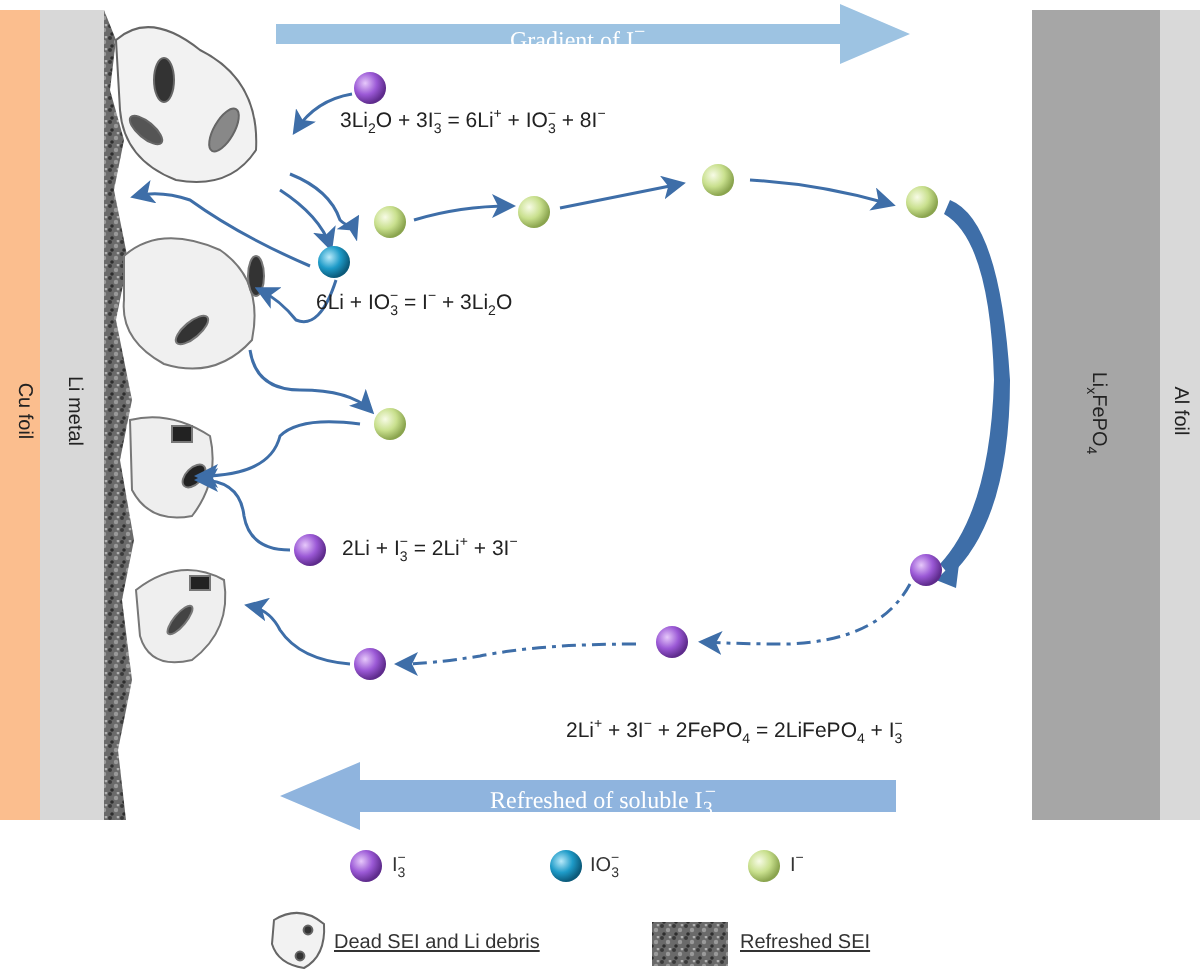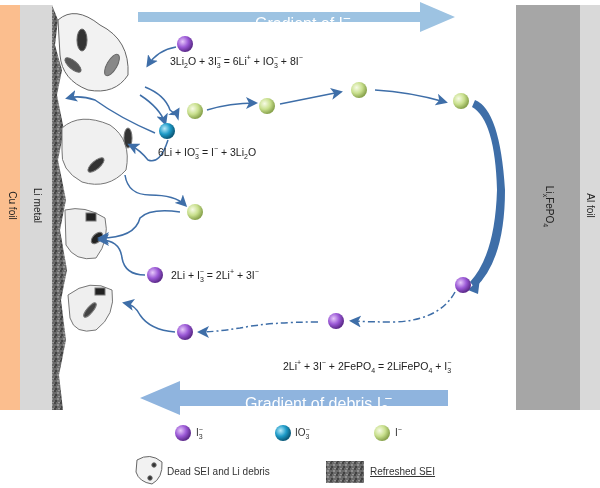--- a/index.html
+++ b/index.html
@@ -5,21 +5,21 @@
   html, body { margin: 0; padding: 0; background: #ffffff; }
   body { width: 600px; height: 488px; position: relative; overflow: hidden;
          font-family: "Liberation Sans", sans-serif; color: #222; }
   #stage { position: absolute; left: 0; top: 0; width: 600px; height: 488px; }
   .panel { position: absolute; }
   .vlabel { position: absolute; font-size: 10px; white-space: nowrap;
             transform: rotate(90deg); transform-origin: center center; }
   .eq { position: absolute; font-size: 10.5px; white-space: nowrap; color: #222; }
   .eq sub, .eq sup, .lg sub, .lg sup, .vlabel sub { font-size: 7px; }
   .lg { position: absolute; font-size: 10px; white-space: nowrap; color: #333; }
-  .arrow-label { position: absolute; font-size: 16px; color: #ffffff; white-space: nowrap; }
+  .arrow-label { position: absolute; font-size: 12px; color: #ffffff; white-space: nowrap; font-family: Liberation Serif, serif; }
 </style>
 </head>
 <body>
 
 <div id="stage">
 
   <div class="panel" style="left:0;top:5px;width:20px;height:405px;background:#FBBE8E;"></div>
   <div class="vlabel" style="left:-8px;top:200px;width:40px;text-align:center;">Cu foil</div>
 
   <div class="panel" style="left:20px;top:5px;width:32px;height:405px;background:#D8D8D8;"></div>
@@ -133,21 +133,21 @@
       <circle cx="154" cy="465" r="2.2" fill="#333"></circle>
       <circle cx="150" cy="478" r="2.2" fill="#333"></circle>
     </g>
     <rect x="326" y="461" width="38" height="22" fill="url(#sei)"></rect>
   </svg>
 
   <div class="arrow-label" style="left:255px;top:11px;">
     <span>Gradient of I</span><sup>−</sup>
   </div>
   <div class="arrow-label" style="left:245px;top:391px;">
-    <span>Gradient of debris I</span><sub>3</sub><sup style="margin-left:-4px;">−</sup>
+    <span>Refreshed of soluble I</span><sub>3</sub><sup style="margin-left:-4px;">−</sup>
   </div>
 
   <div class="eq" style="left:170px;top:54px;">
     <span>3Li</span><sub>2</sub><span>O + 3I</span><sub>3</sub><sup style="margin-left:-4px;">−</sup><span> = 6Li</span><sup>+</sup><span> + IO</span><sub>3</sub><sup style="margin-left:-4px;">−</sup><span> + 8I</span><sup>−</sup>
   </div>
   <div class="eq" style="left:158px;top:145px;">
     <span>6Li + IO</span><sub>3</sub><sup style="margin-left:-4px;">−</sup><span> = I</span><sup>−</sup><span> + 3Li</span><sub>2</sub><span>O</span>
   </div>
   <div class="eq" style="left:171px;top:268px;">
     <span>2Li + I</span><sub>3</sub><sup style="margin-left:-4px;">−</sup><span> = 2Li</span><sup>+</sup><span> + 3I</span><sup>−</sup>
@@ -158,16 +158,16 @@
 
   <div class="lg" style="left:196px;top:426px;">
     <span>I</span><sub>3</sub><sup style="margin-left:-4px;">−</sup>
   </div>
   <div class="lg" style="left:295px;top:426px;">
     <span>IO</span><sub>3</sub><sup style="margin-left:-4px;">−</sup>
   </div>
   <div class="lg" style="left:395px;top:426px;">
     <span>I</span><sup>−</sup>
   </div>
-  <div class="lg" style="left:167px;top:466px;">Dead SEI and Li debris</div>
+  <div class="lg" style="left:167px;top:466px;text-decoration:underline;">Dead SEI and Li debris</div>
   <div class="lg" style="left:370px;top:466px;text-decoration:underline;">Refreshed SEI</div>
 
 </div>
 
 </body></html>

